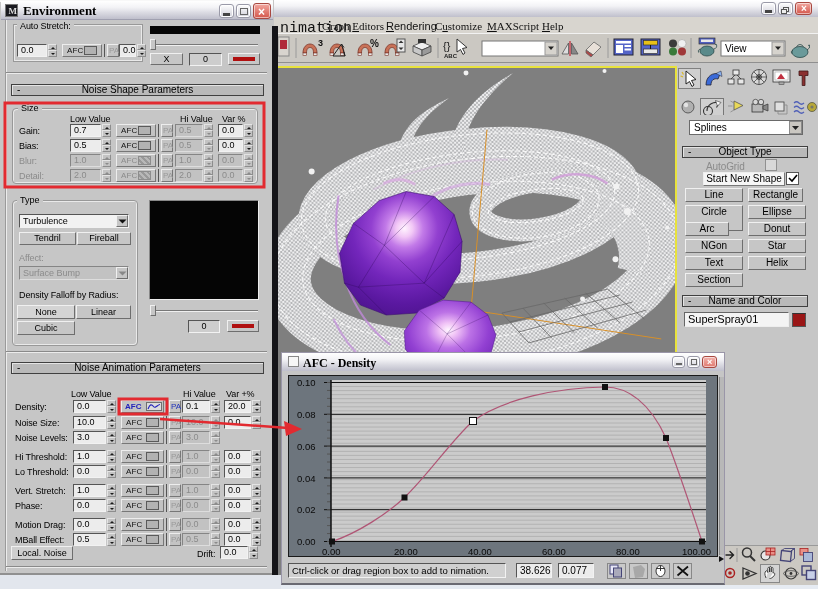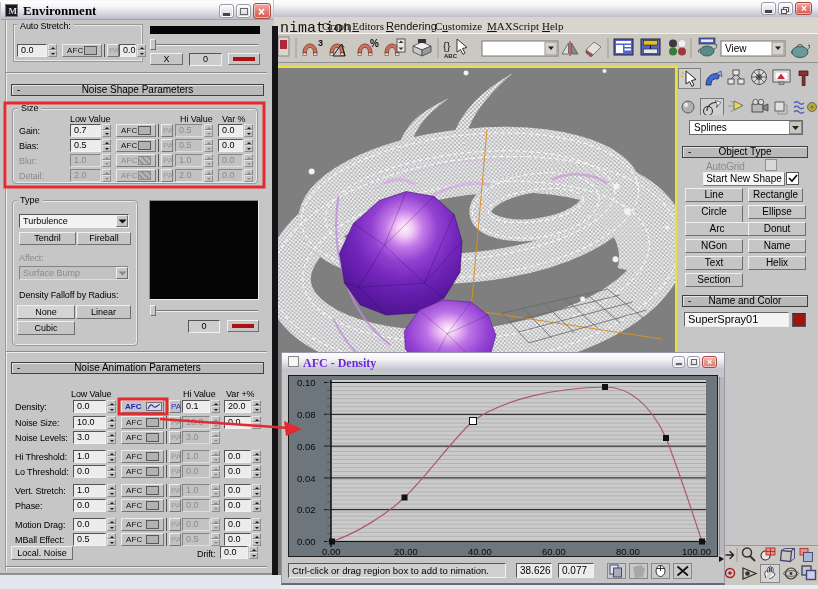--- a/index.html
+++ b/index.html
@@ -279,24 +279,24 @@
 <div class="abs" style="left:765px;top:159px;width:12px;height:12px;background:#d8d8d8;border:1px solid #909090;"></div>
 <div class="abs" style="left:703px;top:172px;width:82px;height:14px;background:#f6f6f6;border:1px solid #777;border-top-color:#eee;border-left-color:#eee;font-size:10px;text-align:center;line-height:12px;white-space:nowrap;">Start New Shape</div>
 <div class="abs" style="left:786px;top:172px;width:13px;height:13px;background:#fff;border:1px solid #555;"></div>
 <svg class="abs" style="left:788px;top:174px;" width="10" height="9">
     <path d="M1 4 l3 3 5 -6" stroke="#000" stroke-width="1.6" fill="none"></path>
   </svg>
 <div class="abs btn2" style="left:685px;top:188px;width:58px;height:14px;font-size:10px;line-height:12px;background:#c6c6c6;color:#000;white-space:nowrap;">Line</div>
 <div class="abs btn2" style="left:748px;top:188px;width:55px;height:14px;font-size:10px;line-height:12px;background:#c6c6c6;color:#000;white-space:nowrap;">Rectangle</div>
 <div class="abs btn2" style="left:685px;top:205px;width:58px;height:26px;font-size:10px;line-height:12px;background:#c6c6c6;color:#000;white-space:nowrap;">Circle</div>
 <div class="abs btn2" style="left:748px;top:205px;width:58px;height:14px;font-size:10px;line-height:12px;background:#c6c6c6;color:#000;white-space:nowrap;">Ellipse</div>
-<div class="abs btn2" style="left:685px;top:222px;width:64px;height:14px;font-size:10px;line-height:12px;background:#c6c6c6;color:#000;white-space:nowrap;">Arc</div>
+<div class="abs btn2" style="left:685px;top:222px;width:44px;height:14px;font-size:10px;line-height:12px;background:#c6c6c6;color:#000;white-space:nowrap;">Arc</div>
 <div class="abs btn2" style="left:748px;top:222px;width:58px;height:14px;font-size:10px;line-height:12px;background:#c6c6c6;color:#000;white-space:nowrap;">Donut</div>
 <div class="abs btn2" style="left:685px;top:239px;width:58px;height:14px;font-size:10px;line-height:12px;background:#c6c6c6;color:#000;white-space:nowrap;">NGon</div>
-<div class="abs btn2" style="left:748px;top:239px;width:58px;height:14px;font-size:10px;line-height:12px;background:#c6c6c6;color:#000;white-space:nowrap;">Name</div>
+<div class="abs btn2" style="left:748px;top:239px;width:58px;height:14px;font-size:10px;line-height:12px;background:#c6c6c6;color:#000;white-space:nowrap;">Star</div>
 <div class="abs btn2" style="left:685px;top:256px;width:58px;height:14px;font-size:10px;line-height:12px;background:#c6c6c6;color:#000;white-space:nowrap;">Text</div>
 <div class="abs btn2" style="left:748px;top:256px;width:58px;height:14px;font-size:10px;line-height:12px;background:#c6c6c6;color:#000;white-space:nowrap;">Helix</div>
 <div class="abs btn2" style="left:685px;top:273px;width:58px;height:14px;font-size:10px;line-height:12px;background:#c6c6c6;color:#000;white-space:nowrap;">Section</div>
 <div class="abs rollhdr" style="left:682px;top:295px;width:126px;height:12px;line-height:10px;"><span class="minus">-</span>Name and Color</div>
 <div class="abs" style="left:684px;top:312px;width:105px;height:15px;background:#f4f4f4;border:1px solid #666;border-right-color:#eee;border-bottom-color:#eee;font-size:11px;padding:0 0 0 3px;line-height:13px;">SuperSpray01</div>
 <div class="abs" style="left:792px;top:313px;width:14px;height:14px;background:#9a1616;border:1px solid #555;border-top-color:#333;"></div>
 <div class="abs" style="left:677px;top:545px;width:141px;height:40px;background:#cbc8c2;border-top:1px solid #9a9a9a;"></div>
 <svg class="abs" style="left:678px;top:546px;" width="140" height="38" viewBox="0 0 140 38">
 <g stroke-linecap="round">
 <path d="M46 4 L46 14 M48 9 L55 9 M52 5.5 L55.5 9 L52 12.5" stroke="#222" stroke-width="1.4" fill="none"></path>
@@ -905,21 +905,21 @@
     <div class="sbtn" style="top:0;height:6px;">
       <i class="up" style="border-bottom-color:#1a1a1a"></i>
     </div>
     <div class="sbtn" style="top:6px;height:7px;">
       <i class="dn" style="border-top-color:#1a1a1a"></i>
     </div>
   </div>
 <div class="abs" style="left:281px;top:352px;width:444px;height:233px;background:#c6c6c6;border:1px solid #9a96a8;border-bottom:2px solid #6a6a72;"></div>
 <div class="abs tbar" style="left:282px;top:353px;width:442px;height:18px;"></div>
 <div class="abs" style="left:288px;top:356px;width:11px;height:11px;border:1px solid #888;background:#f6f6f6;"></div>
-<div class="abs" style="left:303px;top:356px;font-family:'Liberation Serif',serif;font-weight:bold;font-size:12px;color:#6d28d9;">AFC - Density</div>
+<div class="abs" style="left:303px;top:356px;font-family:'Liberation Serif',serif;font-weight:bold;font-size:12px;color:#000000;">AFC - Density</div>
 <div class="abs wbtn" style="left:672px;top:356px;width:13px;height:12px;">
     <span style="position:absolute;left:3px;top:6px;width:6px;height:2px;background:#666;"></span>
   </div>
 <div class="abs wbtn" style="left:687px;top:356px;width:13px;height:12px;">
     <span style="position:absolute;left:3px;top:2px;width:6px;height:6px;border:1px solid #666;"></span>
   </div>
 <div class="abs wbtn wbtnred" style="left:702px;top:356px;width:15px;height:12px;background:linear-gradient(#f2b2ac,#e07a70);">
     <span class="xmark" style="left:4px;top:0px;font-size:9px;">×</span>
   </div>
 <svg class="abs" style="left:288px;top:375px;" width="430" height="182" viewBox="0 0 430 182">

